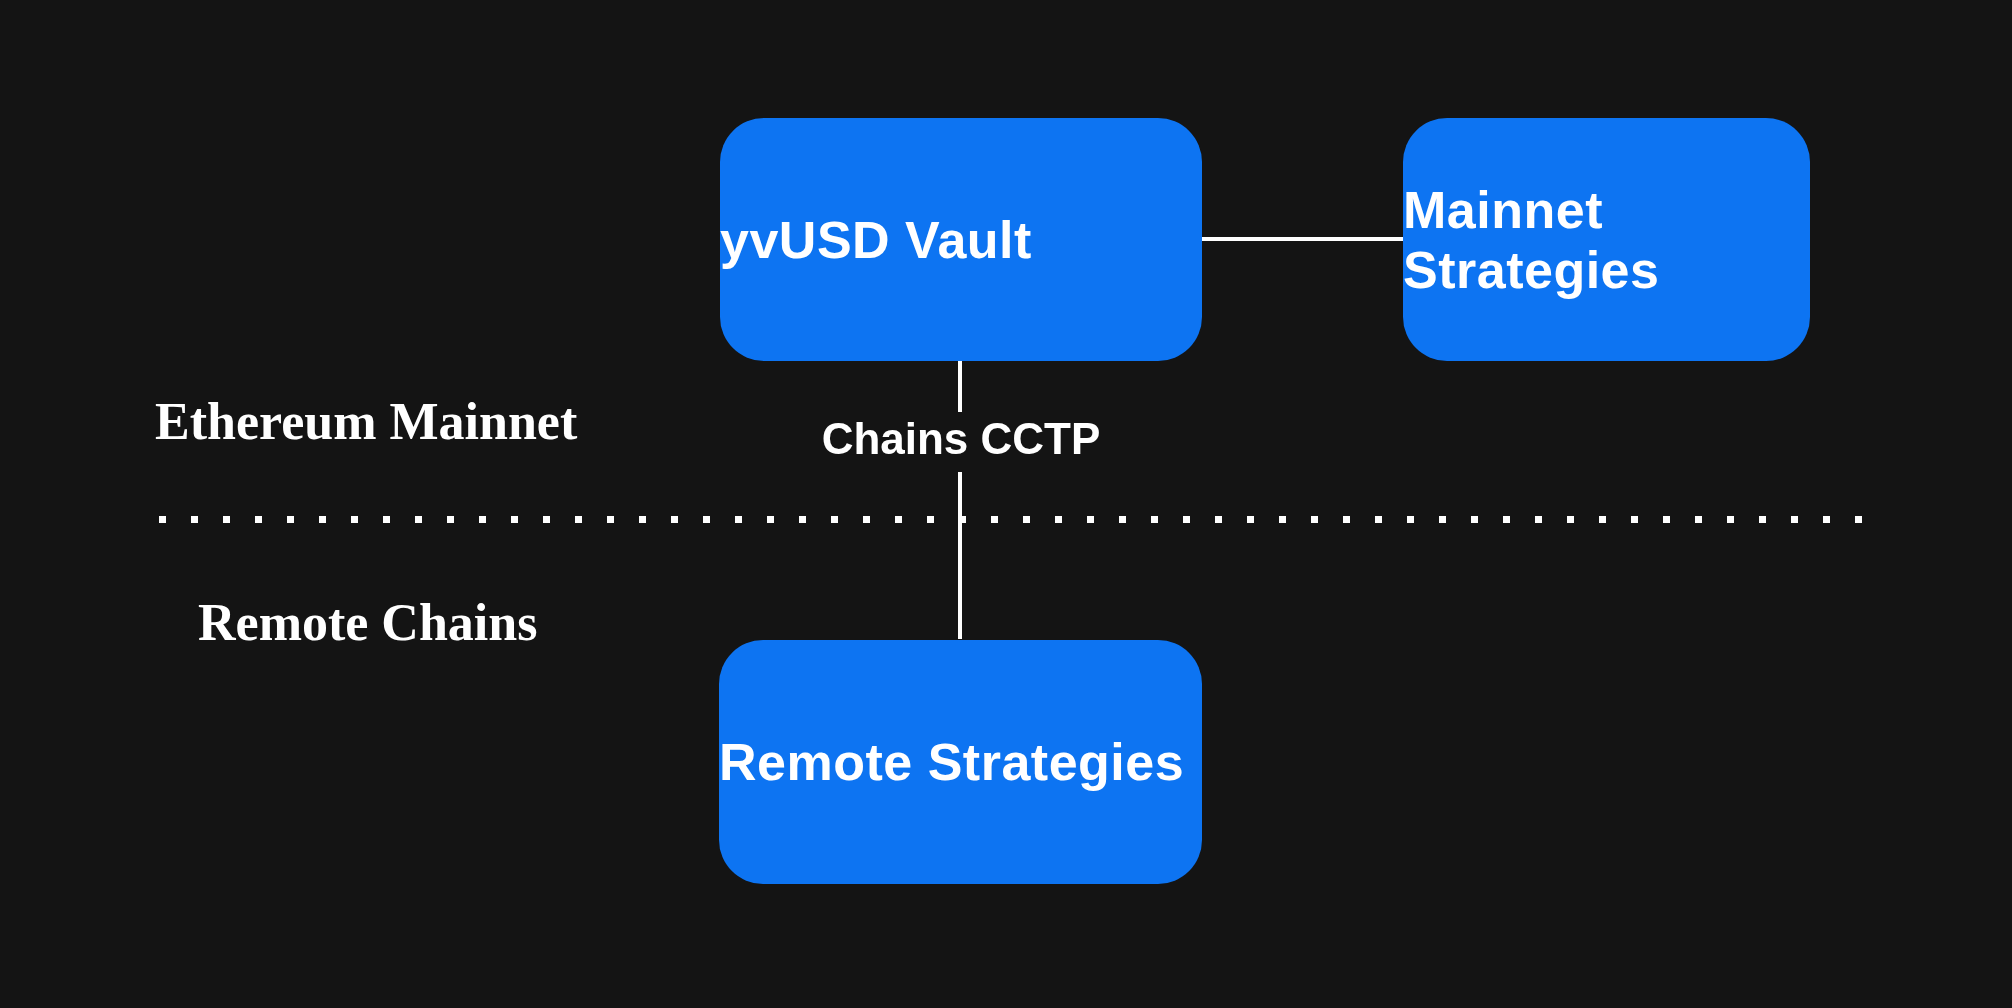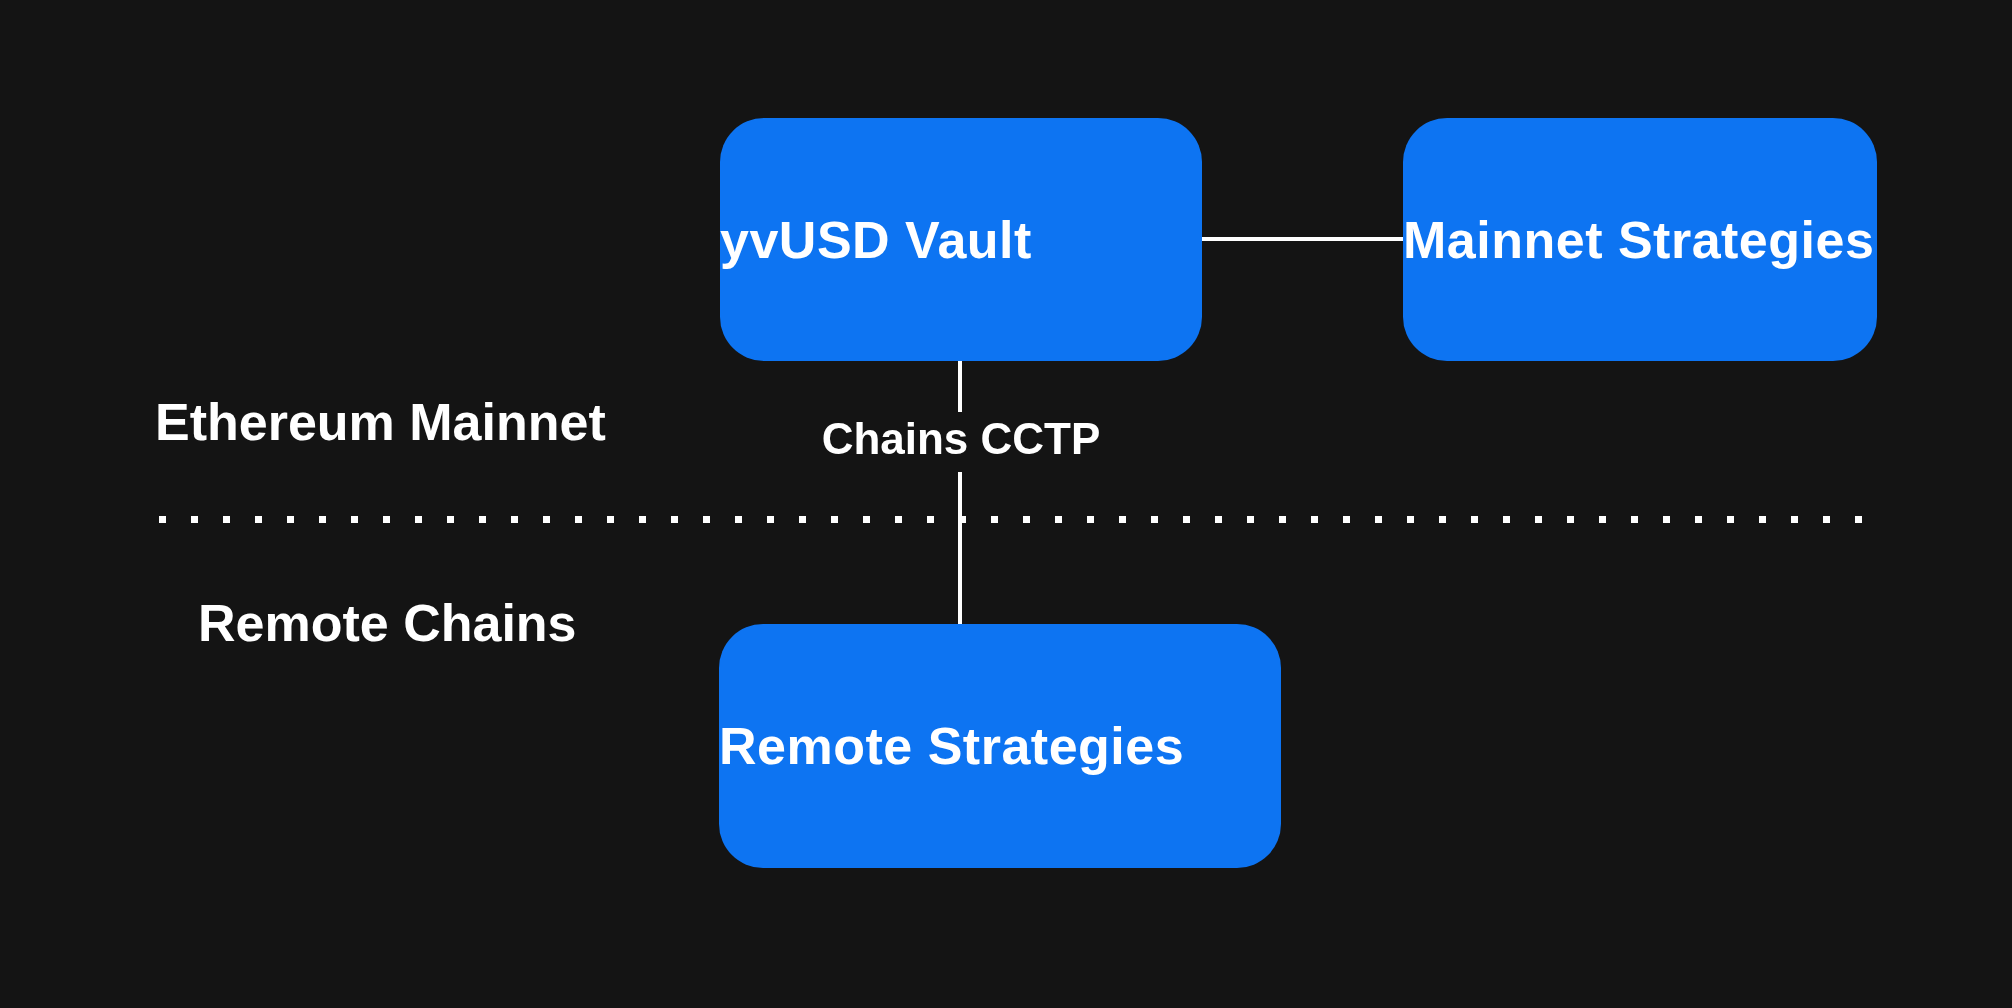--- a/index.html
+++ b/index.html
@@ -28,22 +28,22 @@
     border-radius: 44px;
     display: flex;
     align-items: center;
     justify-content: flex-start;
     color: var(--text);
     font-weight: 700;
     font-size: 52px;
     letter-spacing: 0.5px;
   }
   .node-vault            { left: 720px;  top: 118px; width: 482px; height: 243px; }
-  .node-mainnet          { left: 1403px; top: 118px; width: 474px; height: 243px; }
-  .node-remote           { left: 719px;  top: 624px; width: 562px; height: 244px; }
+  .node-mainnet          { left: 1403px; top: 118px; width: 407px; height: 243px; }
+  .node-remote           { left: 719px;  top: 640px; width: 483px; height: 244px; }
 
   .edge {
     position: absolute;
     background: var(--line);
   }
   .edge-h                { left: 1202px; top: 237px; width: 201px; height: 4px; }
   .edge-v-top            { left: 958px;  top: 360px; width: 4px;  height: 52px; }
   .edge-v-bottom         { left: 958px;  top: 472px; width: 4px;  height: 167px; }
 
   .edge-label {
@@ -68,20 +68,21 @@
       transparent 7px, transparent 32px
     );
   }
   .region-label {
     position: absolute;
     color: var(--text);
     font-weight: 700;
     font-size: 52px;
     line-height: 1;
     white-space: nowrap;
+    font-family: Liberation Serif, serif;
   }
   .region-label-top      { left: 155px; top: 396px; }
   .region-label-bottom   { left: 198px; top: 597px; }
 </style>
 </head>
 <body>
 
 <div class="canvas">
 
   <div class="edge edge-h"></div>

